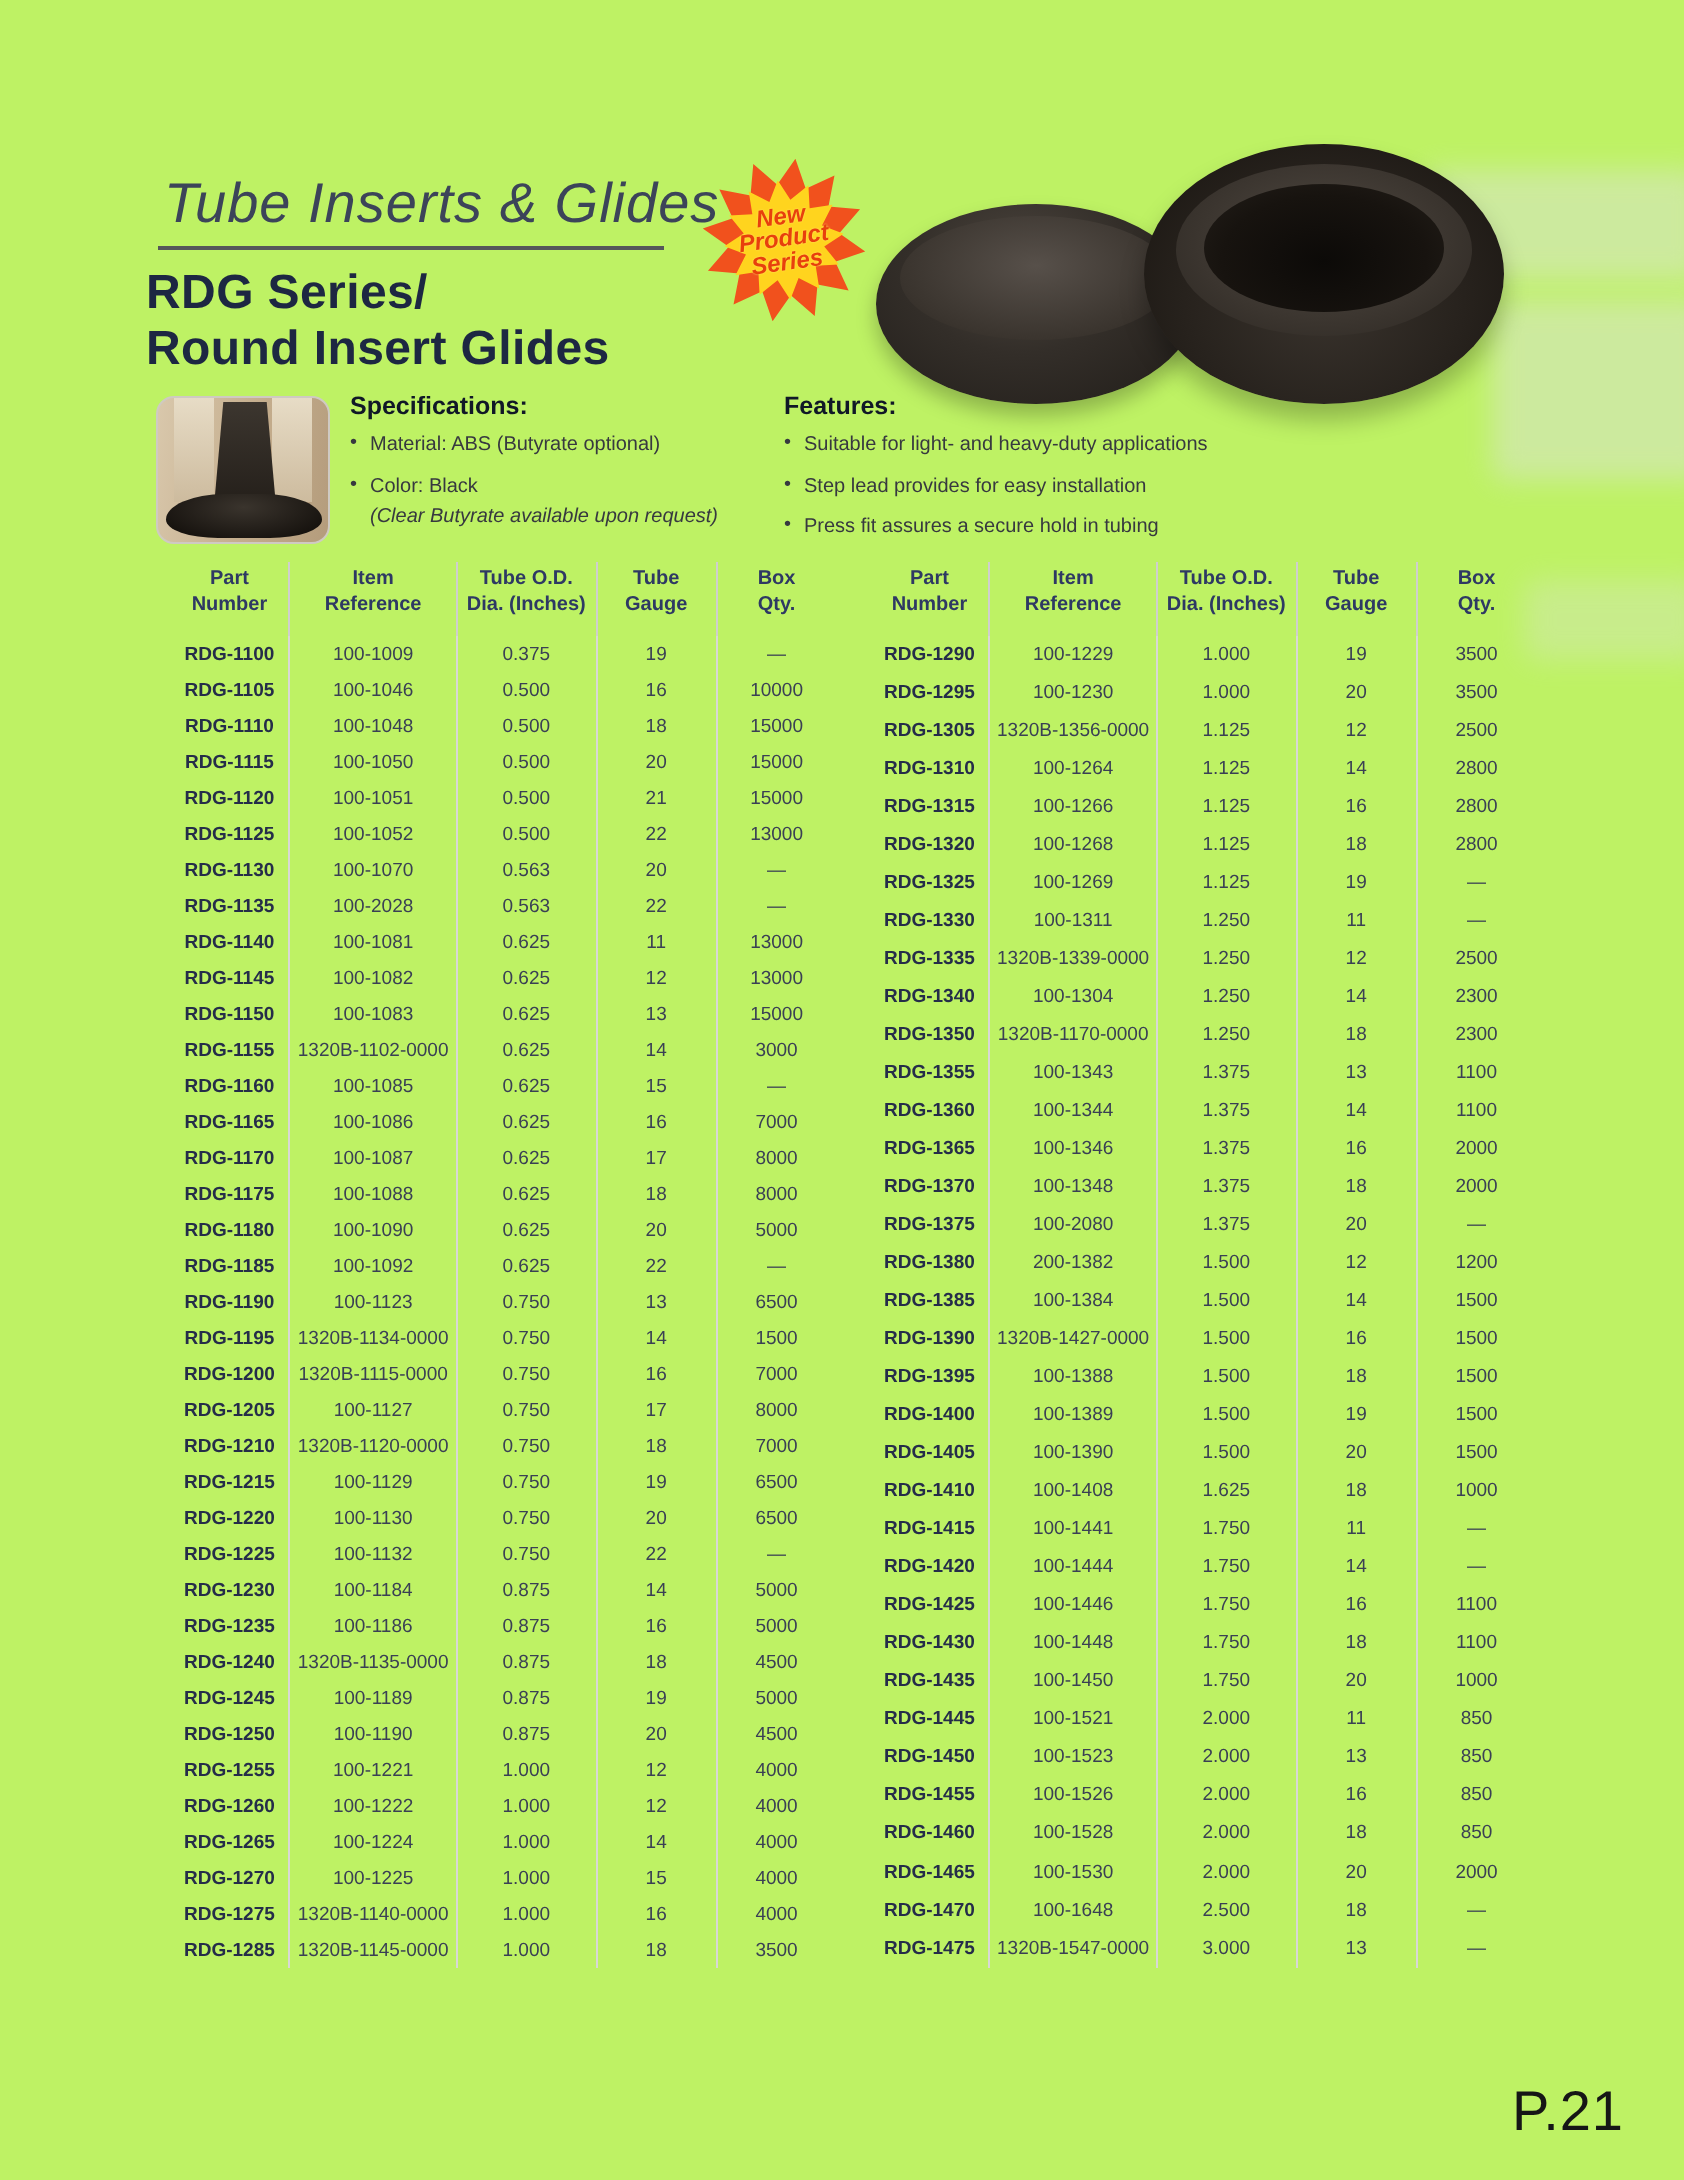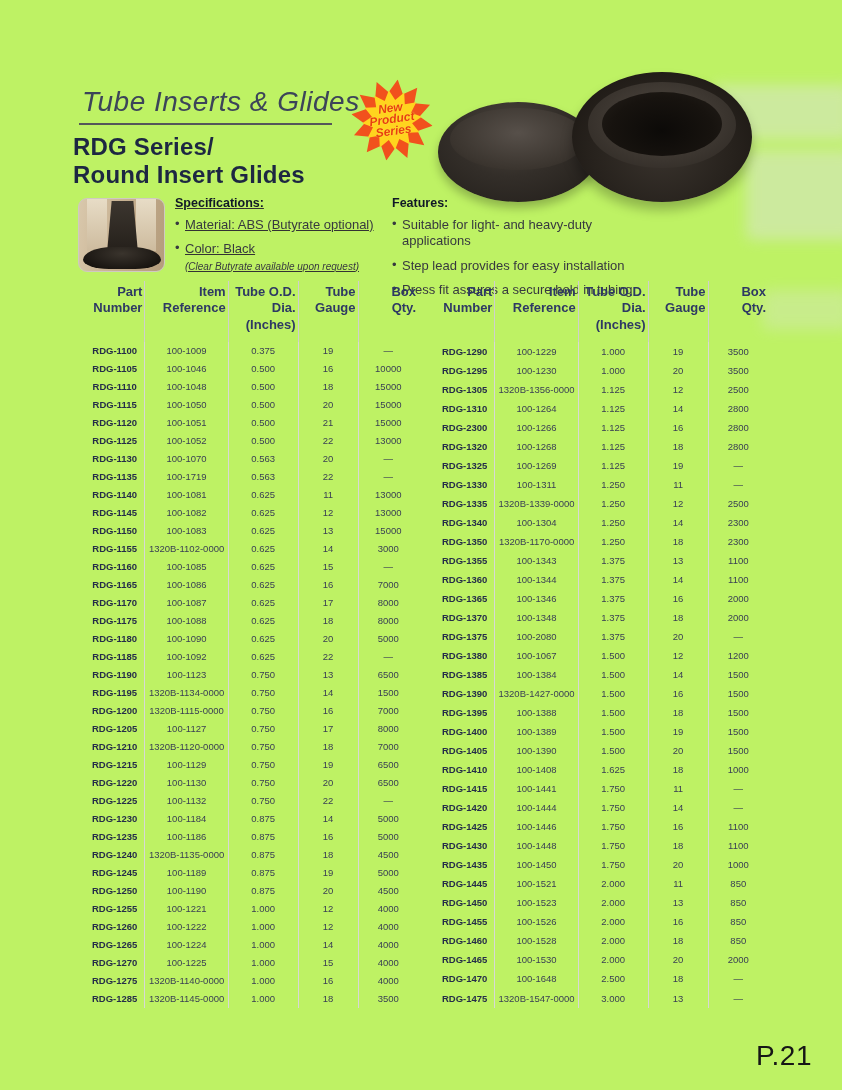--- a/index.html
+++ b/index.html
@@ -87,36 +87,36 @@
     position:absolute; left:28px; top:2px; width:31px; height:52px;
     background:linear-gradient(#3c362f,#241f1a);
     clip-path:polygon(15% 0,85% 0,100% 100%,0 100%);
   }
   .spec-thumb .glide-foot {
     position:absolute; left:4px; bottom:2px; width:78px; height:22px; border-radius:45% 45% 40% 40%/70% 70% 50% 50%;
     background:radial-gradient(ellipse at 50% 30%, #3a342d 0%, #17130f 80%);
   }
 
   
-  .specs { position:absolute; left:175px; top:196px; width:210px;text-decoration:underline; }
+  .specs { position:absolute; left:175px; top:196px; width:210px; }
   .features { position:absolute; left:392px; top:196px; width:260px; }
   .blk-head { font-size:12.5px; font-weight:bold; color:#101827; margin-bottom:7px; }
   .blk li {
-    list-style:none; font-size:13px; color:#37393f; margin-bottom:8px; line-height:1.25;
+    list-style:none; font-size:10px; color:#37393f; margin-bottom:8px; line-height:1.25;
     padding-left:10px; position:relative;
   }
   .blk li::before { content:"•"; position:absolute; left:0; top:-1px; color:#37393f; }
   .spec-note { font-size:10px; font-style:italic; color:#37393f; padding-left:10px; margin-top:-5px; }
 
   
   .tables { position:absolute; left:85px; top:281px; width:684px; display:flex; gap:17px; }
   table { border-collapse:collapse; table-layout:fixed; width:333px; }
   col.c0 { width:18%; } col.c1 { width:25%; } col.c2 { width:21%; } col.c3 { width:18%; } col.c4 { width:18%; }
   th {
-    font-size:13px; font-weight:bold; color:#2e3963; text-align:right;
+    font-size:10px; font-weight:bold; color:#2e3963; text-align:center;
     padding:3px 2px 9px; vertical-align:top; line-height:1.25;
     border-right:1px solid #cfcfcd;
   }
   th:last-child, td:last-child { border-right:none; }
   td {
     font-size:9.5px; color:#3a4054; text-align:center; height:18px;
     padding:0 2px; border-right:1px solid #d8d8d6; white-space:nowrap;
   }
   td.col0 { font-weight:bold; color:#252d49; }
 
@@ -248,21 +248,21 @@
           </tr>
           <tr>
             <td class="col0">RDG-1130</td>
             <td class="col1">100-1070</td>
             <td class="col2">0.563</td>
             <td class="col3">20</td>
             <td class="col4">—</td>
           </tr>
           <tr>
             <td class="col0">RDG-1135</td>
-            <td class="col1">100-1719</td>
+            <td class="col1">100-2028</td>
             <td class="col2">0.563</td>
             <td class="col3">22</td>
             <td class="col4">—</td>
           </tr>
           <tr>
             <td class="col0">RDG-1140</td>
             <td class="col1">100-1081</td>
             <td class="col2">0.625</td>
             <td class="col3">11</td>
             <td class="col4">13000</td>
@@ -506,21 +506,21 @@
             <td class="col4">2500</td>
           </tr>
           <tr>
             <td class="col0">RDG-1310</td>
             <td class="col1">100-1264</td>
             <td class="col2">1.125</td>
             <td class="col3">14</td>
             <td class="col4">2800</td>
           </tr>
           <tr>
-            <td class="col0">RDG-2300</td>
+            <td class="col0">RDG-1315</td>
             <td class="col1">100-1266</td>
             <td class="col2">1.125</td>
             <td class="col3">16</td>
             <td class="col4">2800</td>
           </tr>
           <tr>
             <td class="col0">RDG-1320</td>
             <td class="col1">100-1268</td>
             <td class="col2">1.125</td>
             <td class="col3">18</td>
@@ -591,21 +591,21 @@
           </tr>
           <tr>
             <td class="col0">RDG-1375</td>
             <td class="col1">100-2080</td>
             <td class="col2">1.375</td>
             <td class="col3">20</td>
             <td class="col4">—</td>
           </tr>
           <tr>
             <td class="col0">RDG-1380</td>
-            <td class="col1">100-1067</td>
+            <td class="col1">200-1382</td>
             <td class="col2">1.500</td>
             <td class="col3">12</td>
             <td class="col4">1200</td>
           </tr>
           <tr>
             <td class="col0">RDG-1385</td>
             <td class="col1">100-1384</td>
             <td class="col2">1.500</td>
             <td class="col3">14</td>
             <td class="col4">1500</td>

